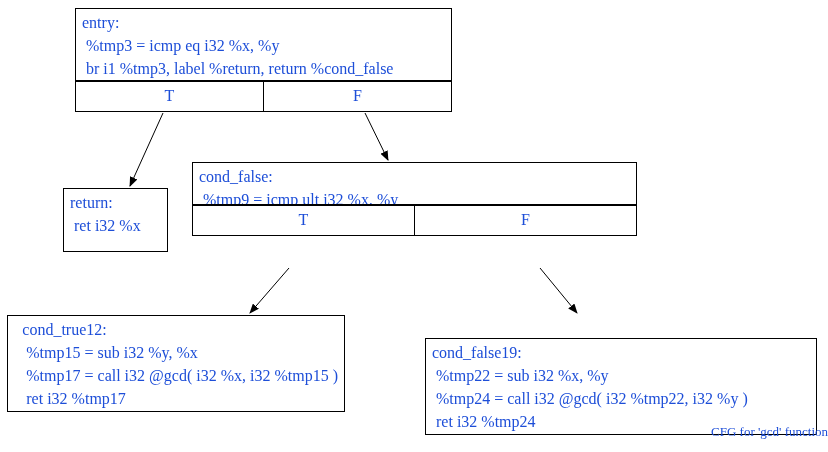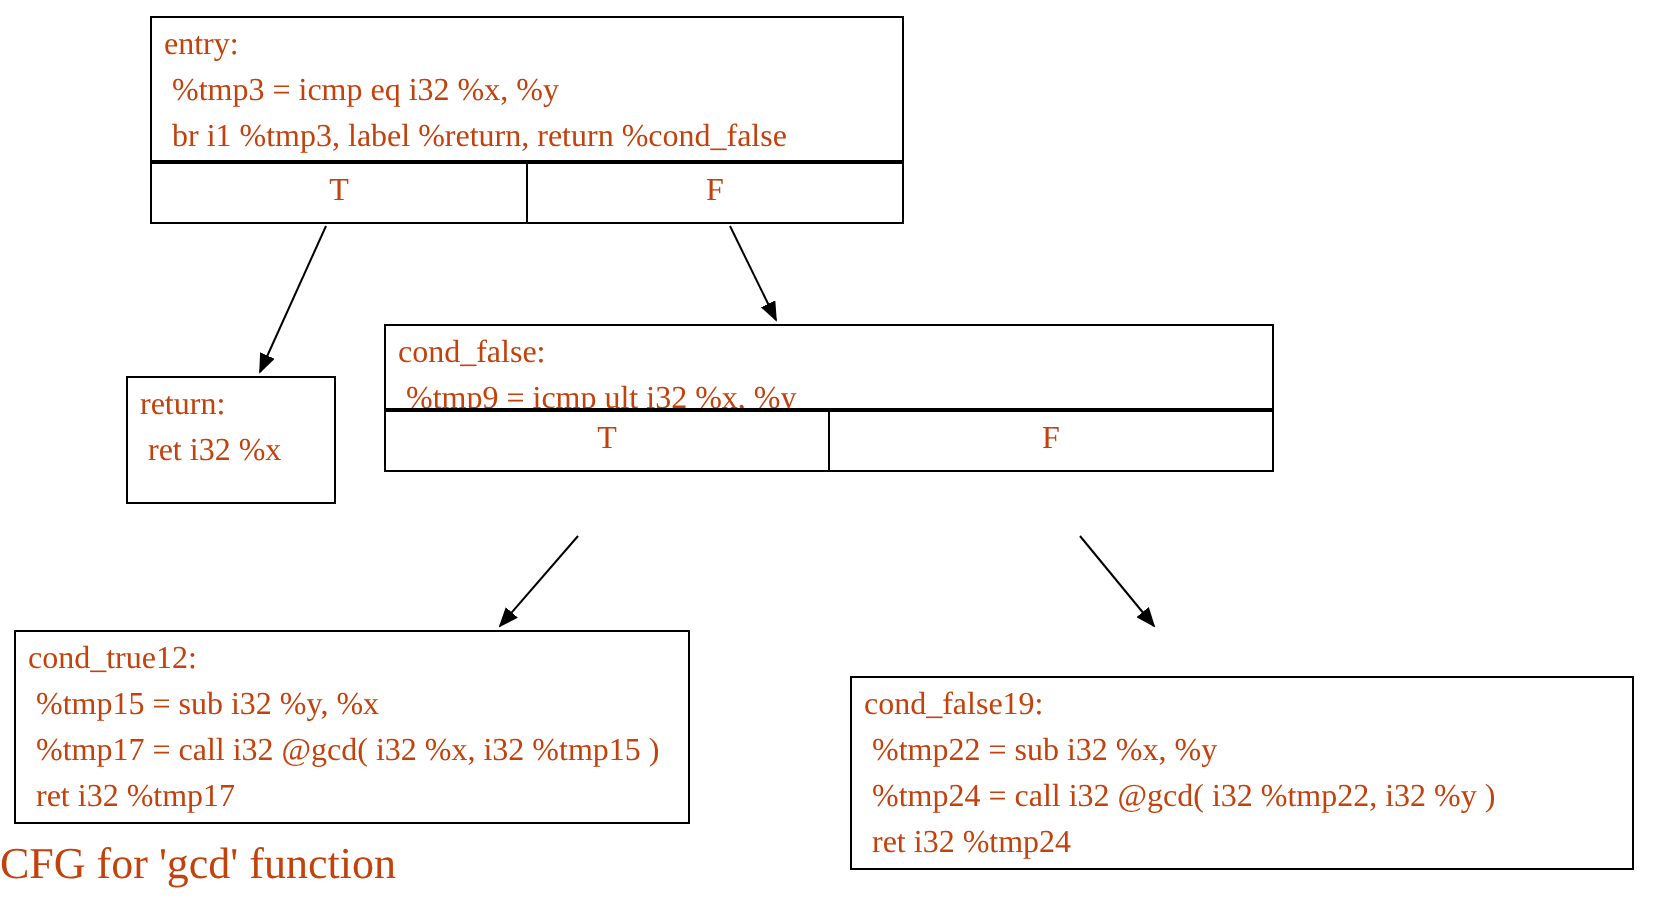--- a/index.html
+++ b/index.html
@@ -6,21 +6,21 @@
     margin: 0;
     padding: 0;
     background: #ffffff;
   }
   .canvas {
     position: relative;
     width: 828px;
     height: 452px;
     background: #ffffff;
     font-family: "Liberation Serif", "DejaVu Serif", serif;
-    color: #c2410c;
+    color: #1d4ed8;
     overflow: hidden;
   }
   .edges-layer {
     position: absolute;
     left: 0; top: 0;
     width: 828px; height: 452px;
     pointer-events: none;
   }
   .node {
     position: absolute;
@@ -53,29 +53,29 @@
   }
   .port-f {
     flex: 1;
     border-left: 1px solid #000000;
   }
   .node-entry       { left: 75px;  top: 8px;   width: 377px; height: 104px; }
   .node-entry .port-t { width: 187px; }
   .node-return      { left: 63px;  top: 188px; width: 105px; height: 64px; }
   .node-cond-false  { left: 192px; top: 162px; width: 445px; height: 74px; justify-content: flex-end; }
   .node-cond-false .port-t { width: 221px; }
-  .node-cond-true12 { left: 7px;   top: 315px; width: 338px; height: 97px; }
+  .node-cond-true12 { left: 7px;   top: 315px; width: 338px; height: 97px; align-items: flex-end; }
   .node-cond-false19{ left: 425px; top: 315px; width: 392px; height: 97px; margin-top: 23px; }
   .graph-caption {
     position: absolute;
     left: 0;
     top: 421px;
     width: 828px;
-    text-align: left;
-    font-size: 22px;
+    text-align: right;
+    font-size: 13px;
     line-height: 22px;
   }
 </style>
 </head>
 <body>
 
 <div class="canvas">
 
   <svg class="edges-layer" width="828" height="452" viewBox="0 0 828 452" xmlns="http://www.w3.org/2000/svg">
     <defs>

